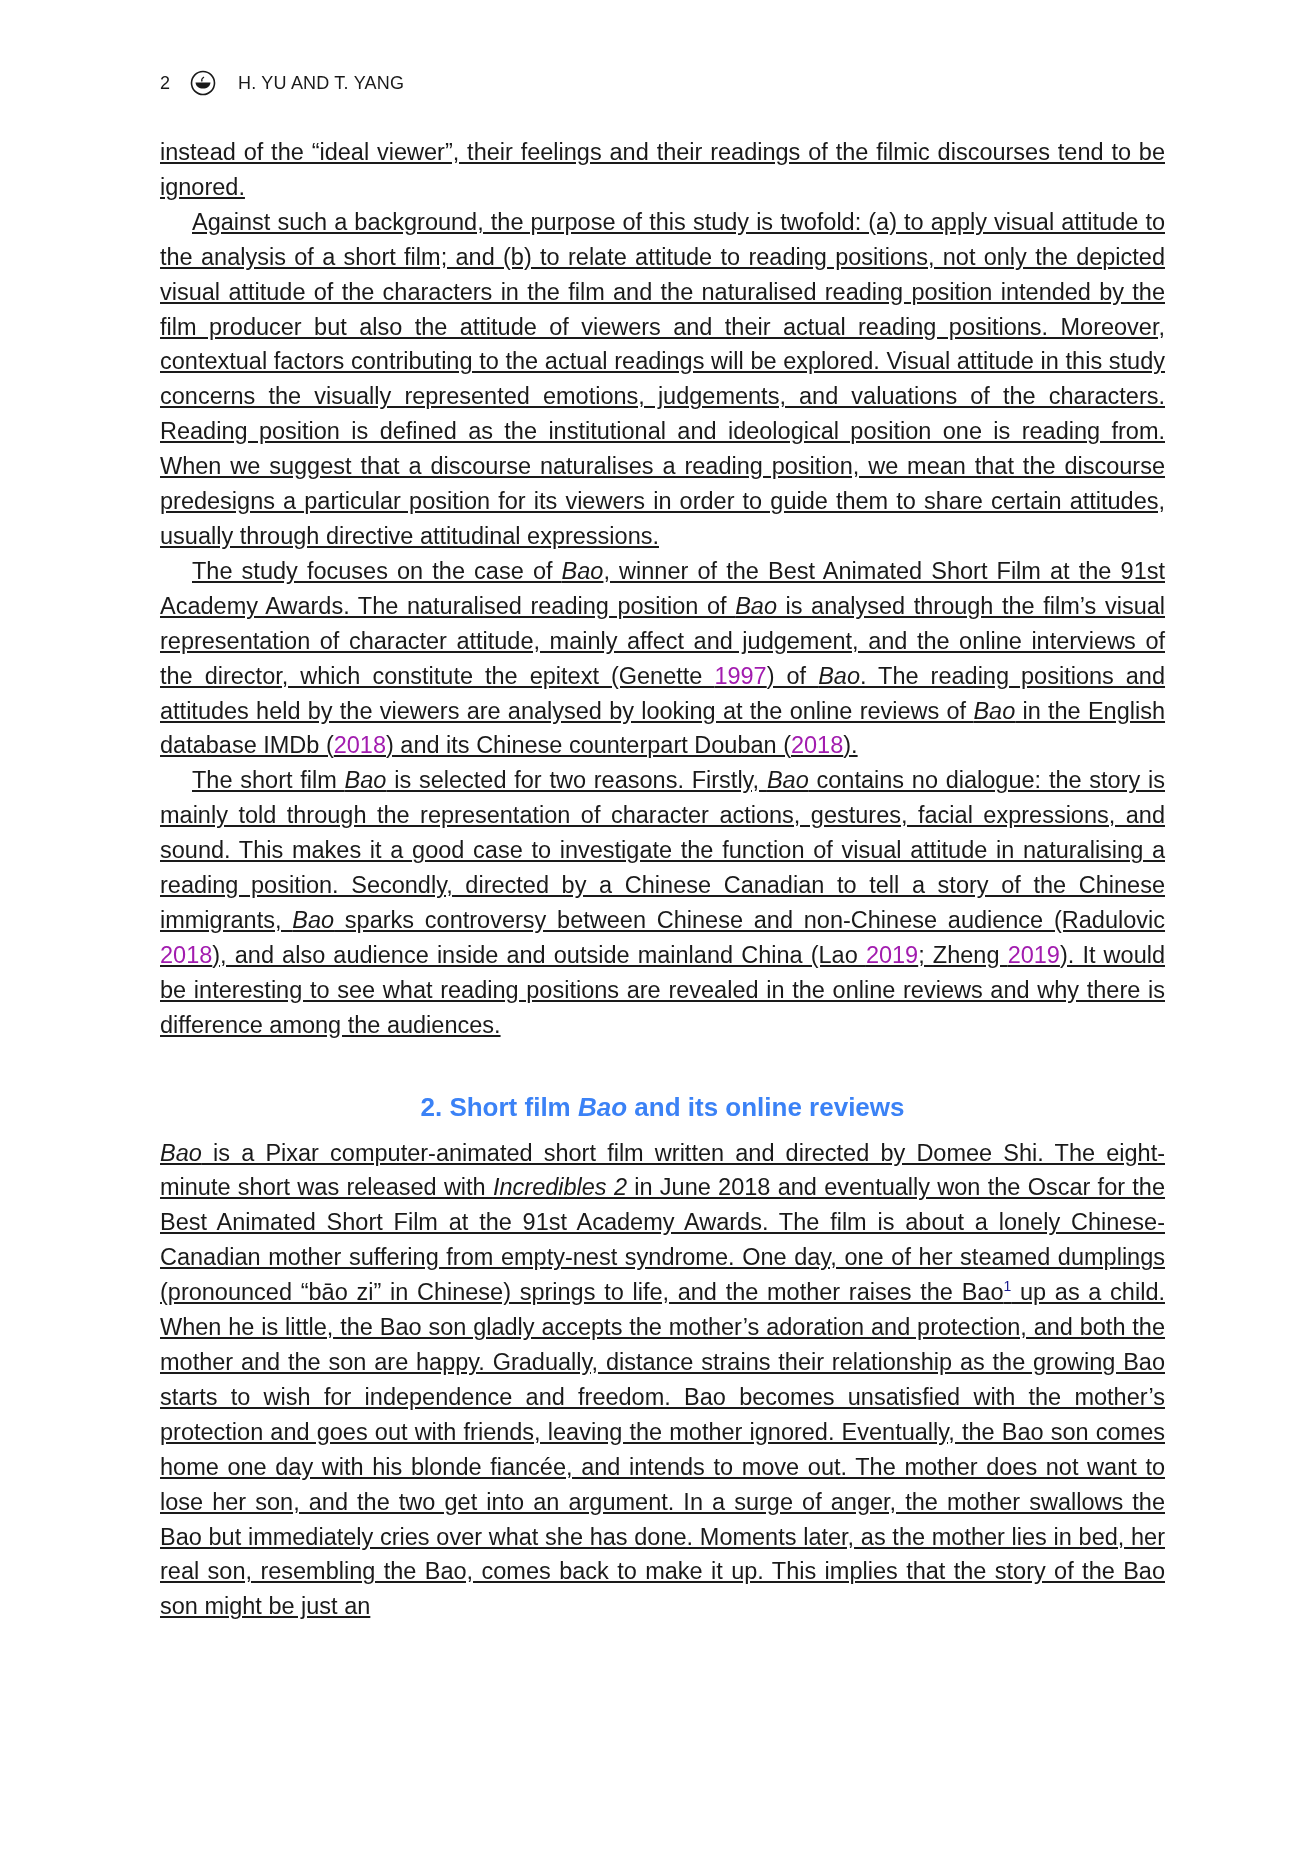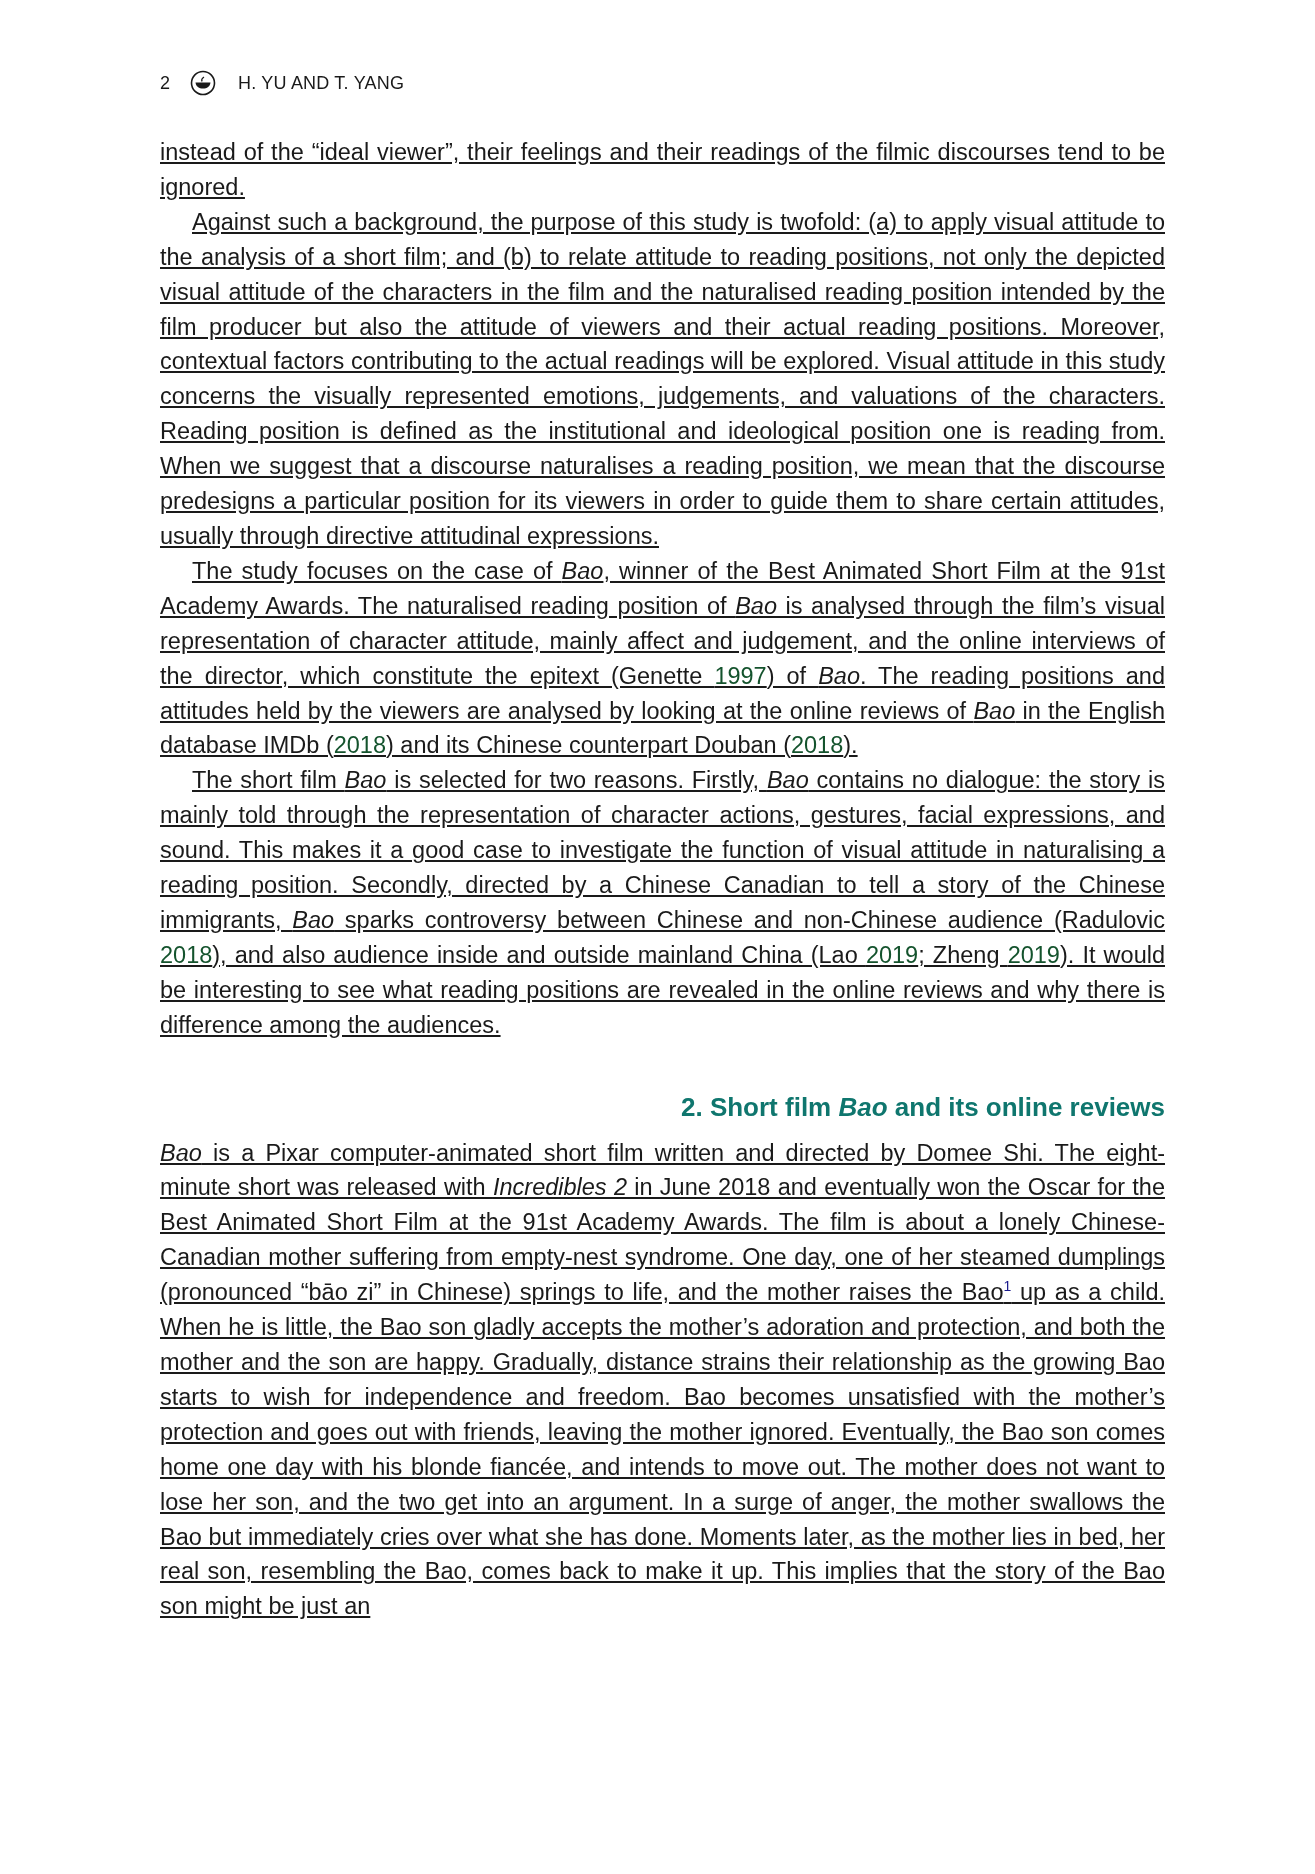--- a/index.html
+++ b/index.html
@@ -4,23 +4,23 @@
 <style>
   html, body { margin: 0; padding: 0; background: #ffffff; }
   body { width: 1315px; height: 1874px; position: relative; overflow: hidden; font-family: "Liberation Sans", sans-serif; color: #1a1a1a; }
   .running-head { position: absolute; left: 160px; top: 68px; height: 30px; display: flex; align-items: center; font-size: 18px; letter-spacing: 0.2px; }
   .page-num { width: 30px; }
   .logo { width: 26px; height: 26px; margin-right: 22px; display: inline-block; }
   .content { position: absolute; left: 160px; top: 135px; width: 1005px; font-size: 23.5px; line-height: 34.9px; text-align: justify; hyphens: manual; }
   .content p { margin: 0; text-decoration: underline; }
   .content p.indent { text-indent: 32px; }
   .content p.noindent { text-indent: 0; }
-  .cite { color: #14532d; }
+  .cite { color: #a21caf; }
   .sup { font-size: 14px; vertical-align: super; line-height: 0; color: #1a1a8c; }
-  h2.section-heading { margin: 47px 0 12px 0; font-size: 26px; line-height: 34px; font-weight: bold; color: #0f766e; text-align: right; }
+  h2.section-heading { margin: 47px 0 12px 0; font-size: 26px; line-height: 34px; font-weight: bold; color: #3b82f6; text-align: center; }
   i { font-style: italic; }
 </style>
 </head>
 <body>
 
 <div class="running-head">
   <span class="page-num">2</span>
   <span class="logo">
     <svg width="26" height="26" viewBox="0 0 26 26">
       <circle cx="13" cy="13" r="11.5" fill="none" stroke="#1a1a1a" stroke-width="1.6"></circle>

